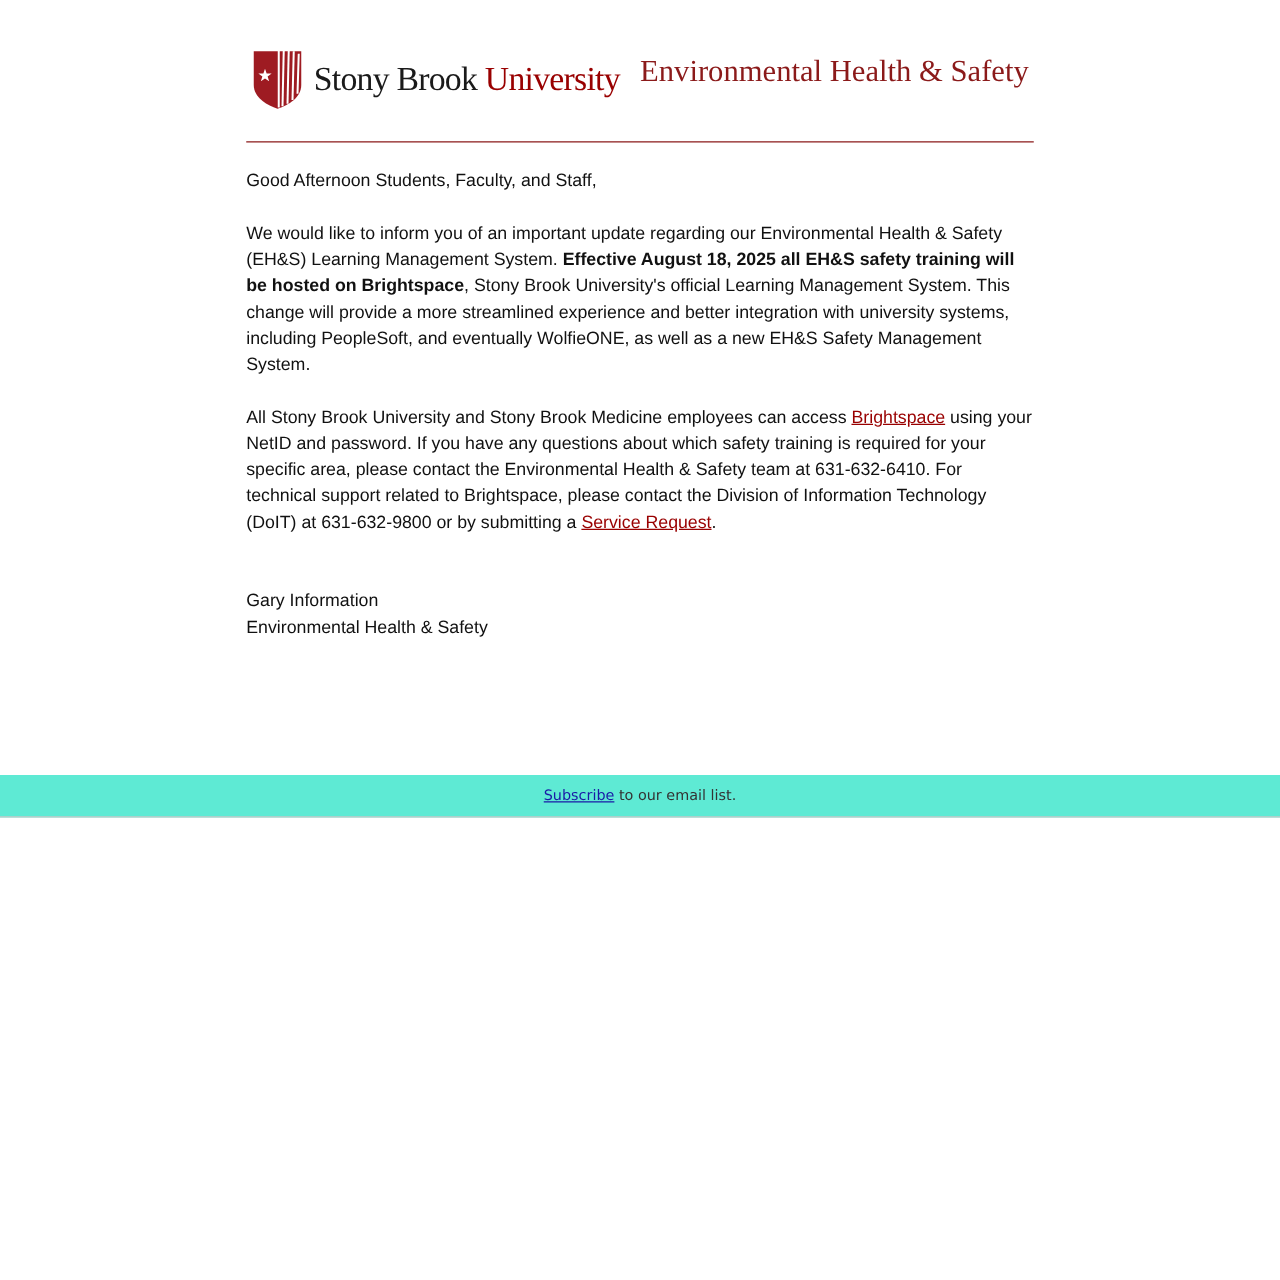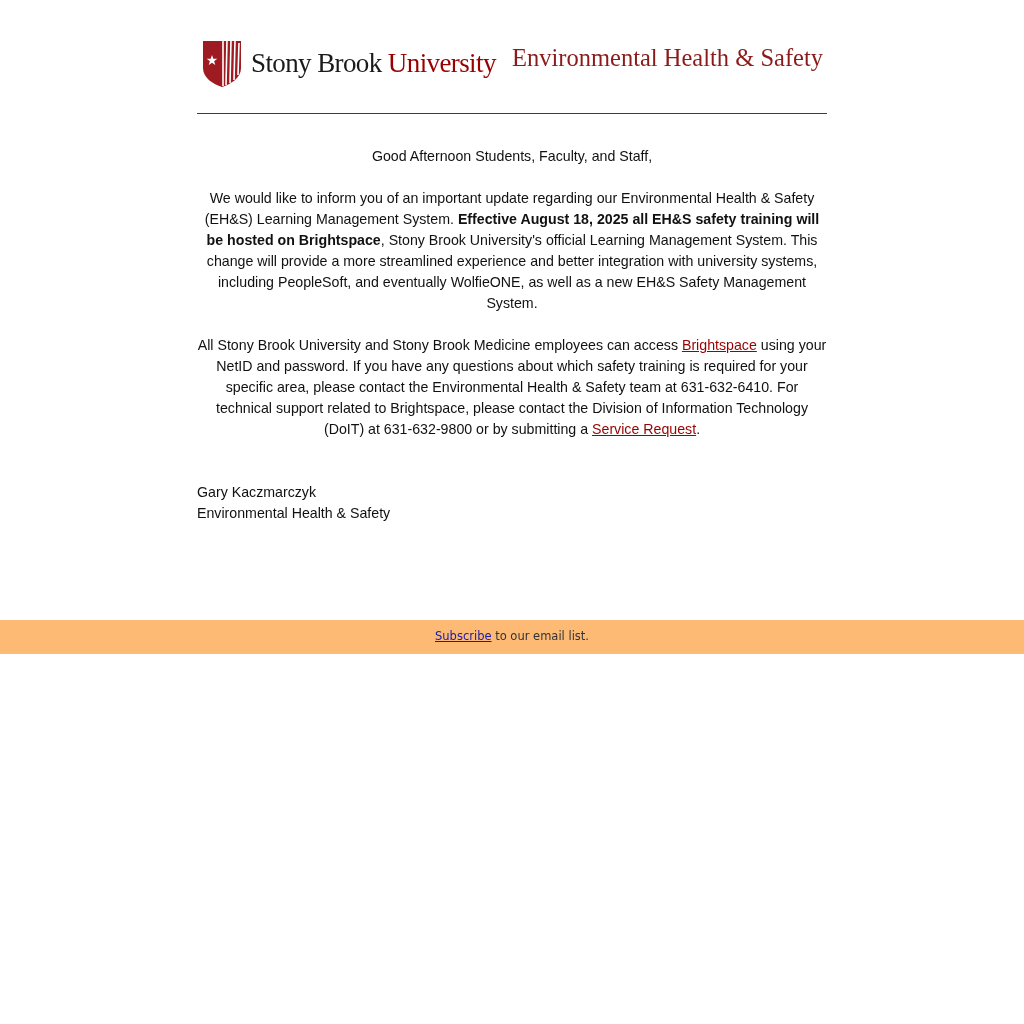--- a/index.html
+++ b/index.html
@@ -56,42 +56,41 @@
       line-height: 1;
     }
     .body-text {
       font-family: "Liberation Sans", sans-serif;
       font-size: 14.2px;
       line-height: 21px;
       color: #111111;
       padding-top: 20px;
     }
     .body-text p {
-      margin: 12px 0 21px 0;
-      text-align: center;
+      margin: 1px 0 21px 0;
     }
     .body-text b {
       font-weight: bold;
     }
     .body-text a {
       color: #990000;
     }
     .signature {
       margin-top: 42px;
     }
     .signature div {
       line-height: 21px;
     }
     .footer {
       position: absolute;
       left: 0;
       top: 620px;
       width: 1024px;
       height: 33px;
-      background: #fdba74;
+      background: #5eead4;
       border-bottom: 1px solid #c8c8c8;
       text-align: center;
       font-family: "DejaVu Sans", sans-serif;
       font-size: 11.5px;
       line-height: 33px;
       color: #333333;
     }
     .footer a {
       color: #1a1aa6;
       text-decoration: underline;
@@ -117,21 +116,21 @@
       <div class="logo-text"><span>Stony Brook </span><span class="univ">University</span></div>
     </div>
     <div class="dept-title">Environmental Health &amp; Safety</div>
   </div>
 
   <div class="body-text">
     <p>Good Afternoon Students, Faculty, and Staff,</p>
     <p><span>We would like to inform you of an important update regarding our Environmental Health &amp; Safety (EH&amp;S) Learning Management System. </span><b>Effective August 18, 2025 all EH&amp;S safety training will be hosted on Brightspace</b><span>, Stony Brook University's official Learning Management System. This change will provide a more streamlined experience and better integration with university systems, including PeopleSoft, and eventually WolfieONE, as well as a new EH&amp;S Safety Management System.</span></p>
     <p><span>All Stony Brook University and Stony Brook Medicine employees can access </span><a href="#">Brightspace</a><span> using your NetID and password. If you have any questions about which safety training is required for your specific area, please contact the Environmental Health &amp; Safety team at 631-632-6410. For technical support related to Brightspace, please contact the Division of Information Technology (DoIT) at 631-632-9800 or by submitting a </span><a href="#">Service Request</a><span>.</span></p>
     <div class="signature">
-      <div>Gary Kaczmarczyk</div>
+      <div>Gary Information</div>
       <div>Environmental Health &amp; Safety</div>
     </div>
   </div>
 </div>
 
 <div class="footer">
   <a href="#">Subscribe</a><span> to our email list.</span>
 </div>
 
 </body></html>

